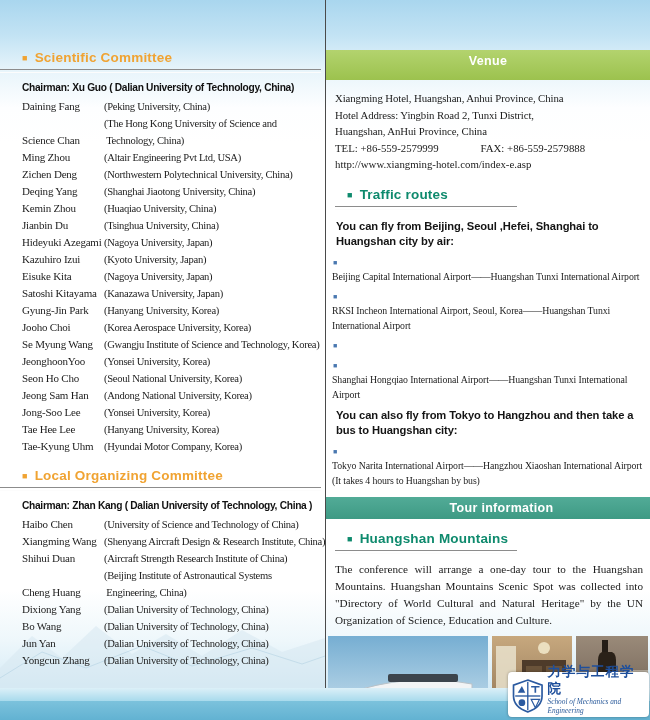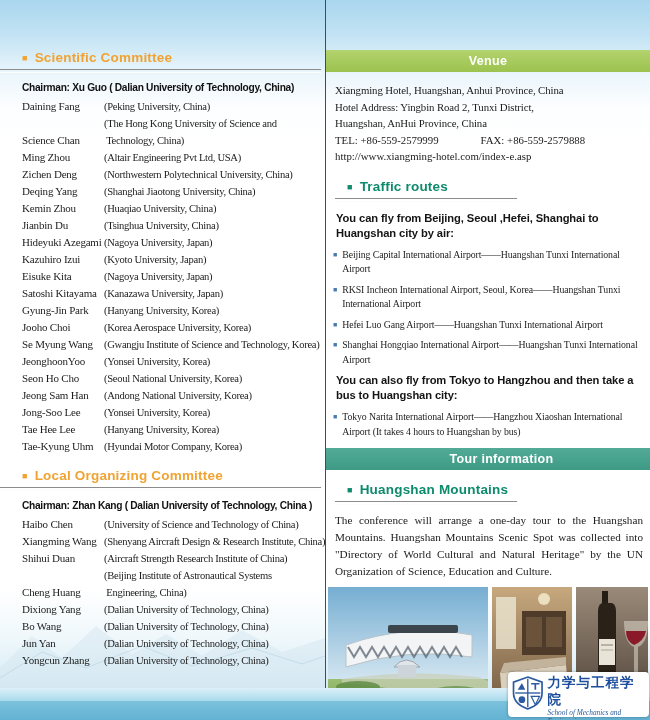--- a/index.html
+++ b/index.html
@@ -22,46 +22,46 @@
   .rule-right{margin-left:0;width:182px;}
 
   .chairman{font-size:10.2px;font-weight:bold;color:#111;letter-spacing:-.3px;white-space:nowrap;
     margin:9px 0 5px 12px;}
   .mrows{margin-left:12px;margin-right:0;}
   .mrow{display:flex;align-items:flex-end;font-family:"Liberation Serif","DejaVu Serif",serif;color:#1c1c1c;line-height:17px;}
   .mname{width:82px;flex:none;font-size:11px;letter-spacing:-.2px;}
   .maff{font-size:10.6px;letter-spacing:-.3px;white-space:pre;}
   .loc-gap{margin-top:13px;}
 
-  .greenbar{margin-top:50px;height:22px;line-height:22px;text-align:center;color:#fff;font-weight:bold;font-size:12.5px;
+  .greenbar{margin-top:50px;height:30px;line-height:22px;text-align:center;color:#fff;font-weight:bold;font-size:12.5px;
     background:linear-gradient(#b3d36e,#9cc24e);letter-spacing:.3px;}
   .tealbar{margin-top:9px;height:22px;line-height:22px;text-align:center;color:#fff;font-weight:bold;font-size:12.5px;
     background:linear-gradient(#52ab97,#3e9a84);letter-spacing:.3px;padding-left:27px;}
 
   .venue-block{padding:10px 6px 2px 9px;}
   .vline{font-family:"Liberation Serif","DejaVu Serif",serif;font-size:10.8px;color:#1a1a1a;line-height:16.5px;letter-spacing:-.1px;}
   .telfax{display:flex;font-family:"Liberation Serif","DejaVu Serif",serif;font-size:10.8px;color:#1a1a1a;line-height:16.5px;}
   .fax{margin-left:42px;}
   .vurl{font-family:"Liberation Serif","DejaVu Serif",serif;font-size:10.8px;color:#1a1a1a;line-height:16.5px;}
 
   .rhead{margin-top:12px;padding-left:9px;}
   .intro{font-size:11.2px;font-weight:bold;color:#141414;line-height:15px;margin:9px 4px 7px 10px;letter-spacing:-.1px;}
   .routes{padding:0 4px 0 6px;}
-  .route{display:flex;margin-bottom:6px;}
+  .route{display:flex;margin-bottom:6px;flex-direction:column;}
   .blt{color:#4a78b0;font-size:7px;line-height:14px;margin:0 5px 0 1px;flex:none;}
   .rtx{font-family:"Liberation Serif","DejaVu Serif",serif;font-size:9.8px;line-height:14.5px;color:#1c1c1c;letter-spacing:-.1px;}
 
   .tour-par{font-family:"Liberation Serif","DejaVu Serif",serif;font-size:11.2px;line-height:17px;color:#1a1a1a;
     text-align:justify;margin:7px 7px 7px 9px;}
 
   .photos{display:flex;gap:4px;margin:2px 0 0 2px;height:128px;}
   .photo{flex:none;height:128px;display:block;}
 
   .logo{position:absolute;right:1px;bottom:3px;width:141px;height:45px;background:#fff;border-radius:4px;
-    box-shadow:0 0 3px rgba(0,0,0,.35);display:flex;align-items:flex-start;box-sizing:border-box;padding:2px 3px;gap:3px;z-index:5;}
+    box-shadow:0 0 3px rgba(0,0,0,.35);display:flex;align-items:flex-end;box-sizing:border-box;padding:2px 3px;gap:3px;z-index:5;}
   .logo-cn{font-size:13.5px;font-weight:bold;color:#1e4f9c;letter-spacing:1px;line-height:17px;font-family:"Liberation Sans","DejaVu Sans",sans-serif;}
   .logo-en{font-size:7.3px;font-style:italic;color:#2a5a9a;font-family:"Liberation Serif","DejaVu Serif",serif;line-height:9px;}
 </style>
 </head>
 <body>
 
 <div class="page">
 
   <svg class="watermark" viewBox="0 0 325 96">
     <path d="M0,72 L32,40 L62,62 L96,30 L132,58 L166,38 L202,60 L242,34 L282,56 L325,42 L325,96 L0,96 Z" fill="#d7e8f1" opacity="0.55"></path>
@@ -267,21 +267,20 @@
           <span class="rtx">Beijing Capital International Airport——Huangshan Tunxi International Airport</span>
         </div>
 
         <div class="route">
           <span class="blt">■</span>
           <span class="rtx">RKSI Incheon International Airport, Seoul, Korea——Huangshan Tunxi International Airport</span>
         </div>
 
         <div class="route">
           <span class="blt">■</span>
-          <span class="rtx">Hefei Luo Gang Airport——Huangshan Tunxi International Airport</span>
         </div>
 
         <div class="route">
           <span class="blt">■</span>
           <span class="rtx">Shanghai Hongqiao International Airport——Huangshan Tunxi International Airport</span>
         </div>
       </div>
 
     <div class="intro" style="margin-top:3px;">You can also fly from Tokyo to Hangzhou and then take a bus to Huangshan city:</div>
 

